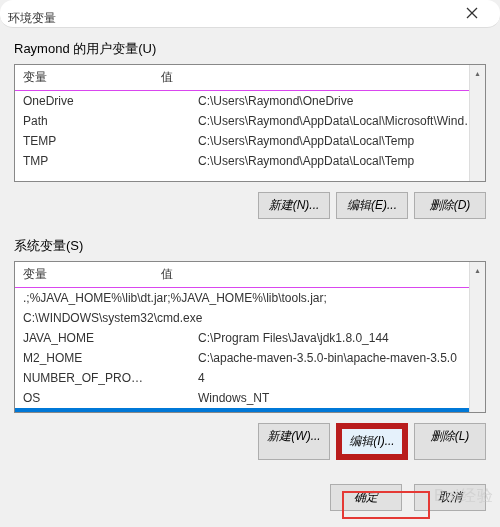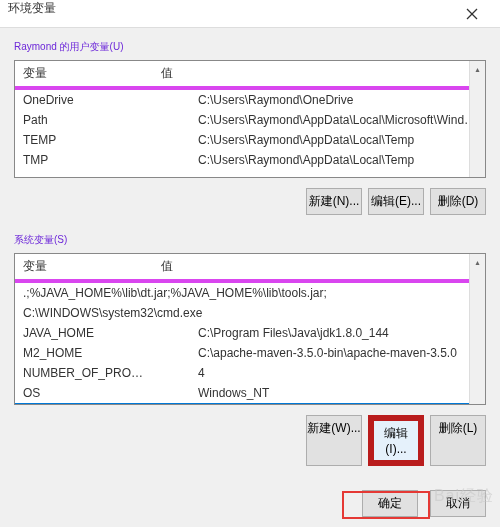--- a/index.html
+++ b/index.html
@@ -1,35 +1,35 @@
 <!DOCTYPE html>
 <html><head>
 <meta charset="utf-8">
 <style>
   * { box-sizing: border-box; margin: 0; padding: 0; font-family: "Microsoft YaHei", "Segoe UI", sans-serif; }
   body { width: 500px; height: 527px; background: #f0f0f0; overflow: hidden; position: relative; }
-  .titlebar { background: #fff; height: 28px; display: flex; align-items: flex-start; padding: 0 8px; border-bottom: 1px solid #ddd; }
+  .titlebar { background: #fff; height: 28px; display: flex; align-items: flex-end; padding: 0 8px; border-bottom: 1px solid #ddd; border-radius: 13px; }
   .titlebar .title { font-size: 12px; color: #333; flex: 1; }
   .titlebar .close { width: 40px; height: 28px; display: flex; align-items: center; justify-content: center; cursor: pointer; }
   .content { padding: 12px 14px 10px 14px; background: #f0f0f0; }
-  .section-label { font-size: 10px; color: #6d28d9; margin-bottom: 6px; }
+  .section-label { font-size: 13px; color: #000000; margin-bottom: 6px; }
   .listbox { background: #fff; border: 1px solid #888; height: 118px; overflow: hidden; position: relative; }
   .listbox.sys { height: 152px; }
-  .lb-header { display: flex; border-bottom: 4px solid #d946ef; font-size: 12px; color: #333; }
+  .lb-header { display: flex; border-bottom: 1px solid #d946ef; font-size: 12px; color: #333; }
   .lb-header .col { padding: 4px 8px; }
   .col-var { width: 138px; flex-shrink: 0; }
   .col-val { flex: 1; }
   .lb-body { overflow-y: auto; height: calc(100% - 24px); }
   .lb-row { display: flex; font-size: 12px; color: #333; gap: 37px; }
   .lb-row .col { padding: 3px 8px; white-space: nowrap; overflow: hidden; text-overflow: ellipsis; }
   .lb-row.selected { background: #0078d7; color: #fff; }
   .scrollbar-v { position: absolute; right: 0; top: 0; bottom: 0; width: 16px; background: #f0f0f0; border-left: 1px solid #ddd; }
   .sb-arrow { height: 16px; display: flex; align-items: center; justify-content: center; font-size: 8px; color: #666; }
   .btn-row { display: flex; justify-content: flex-end; gap: 6px; margin: 10px 0 18px 0; }
-  .btn { font-size: 12px; padding: 4px 0; width: 56px; background: #e1e1e1; border: 1px solid #adadad; cursor: pointer; text-align: center; }
+  .btn { font-size: 12px; padding: 4px 0; width: 72px; background: #e1e1e1; border: 1px solid #adadad; cursor: pointer; text-align: center; font-style: italic; }
   .btn.highlight { border: 6px solid #b91c1c; background: #e5f1fb; }
   .dialog-buttons { display: flex; justify-content: flex-end; gap: 12px; padding: 0 14px 14px 0; }
   .ok-highlight { position: absolute; border: 2px solid #e53935; width: 88px; height: 28px; left: 342px; top: 491px; pointer-events: none; }
   .watermark { position: absolute; right: 6px; bottom: 20px; font-size: 16px; color: rgba(200,200,200,0.6); font-weight: normal; pointer-events: none; letter-spacing: 1px; }
   .close-x svg { width: 12px; height: 12px; }
 </style>
 </head>
 <body>
 
 <div class="titlebar">

